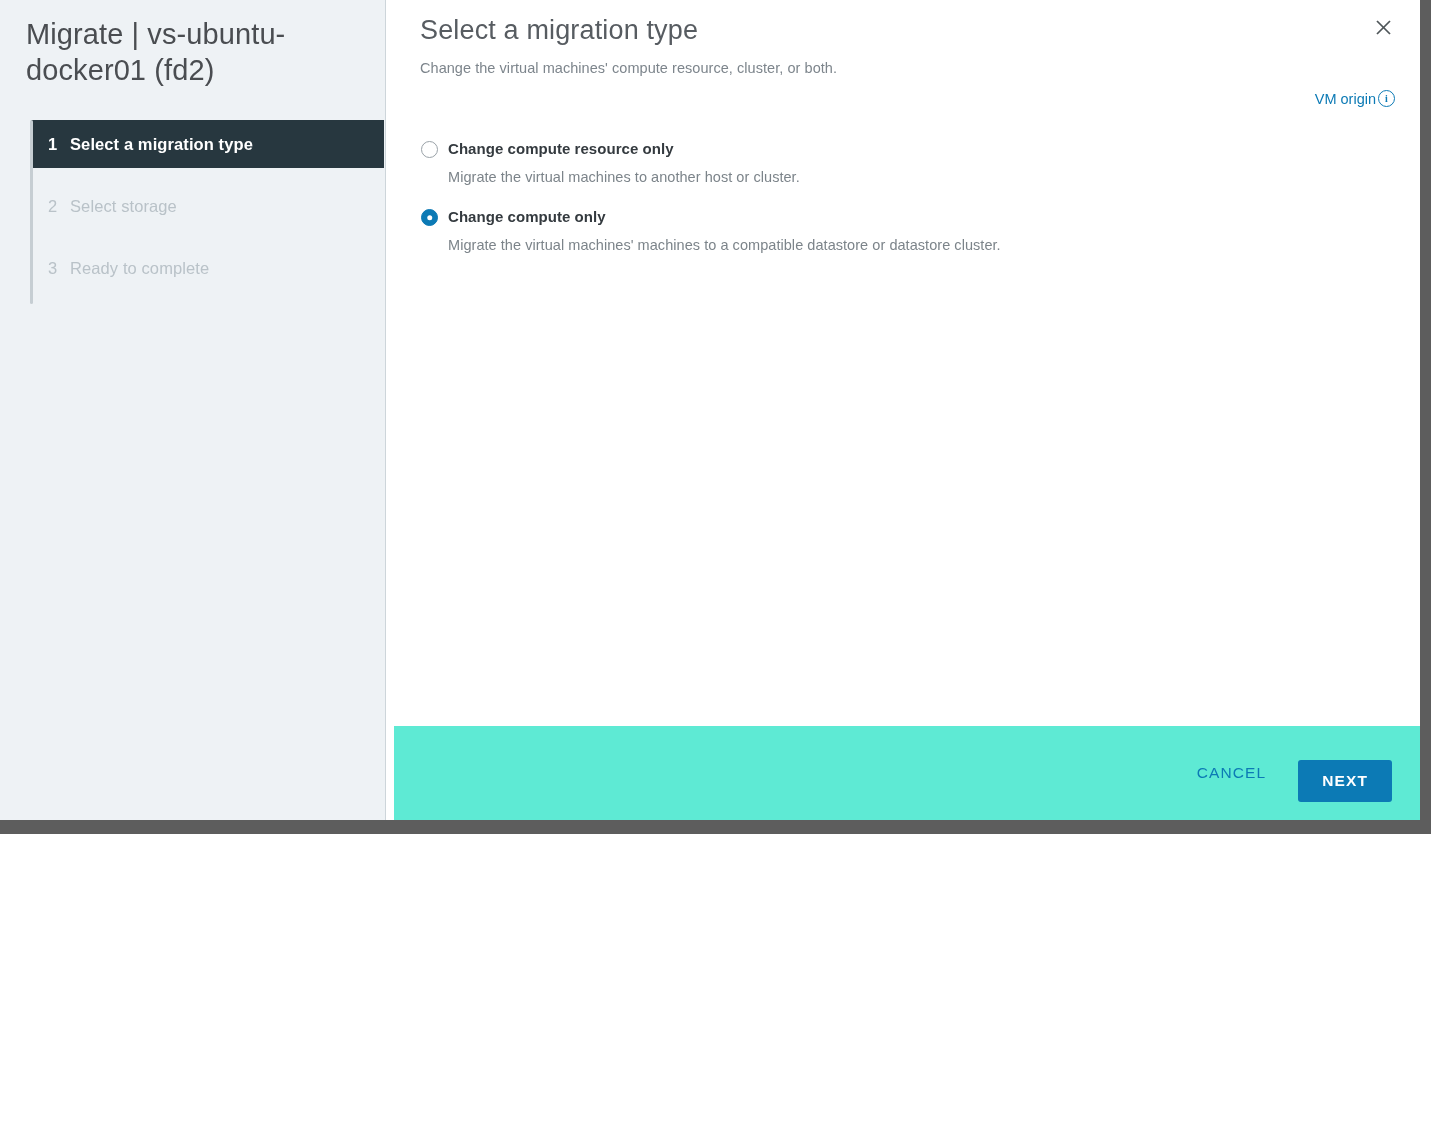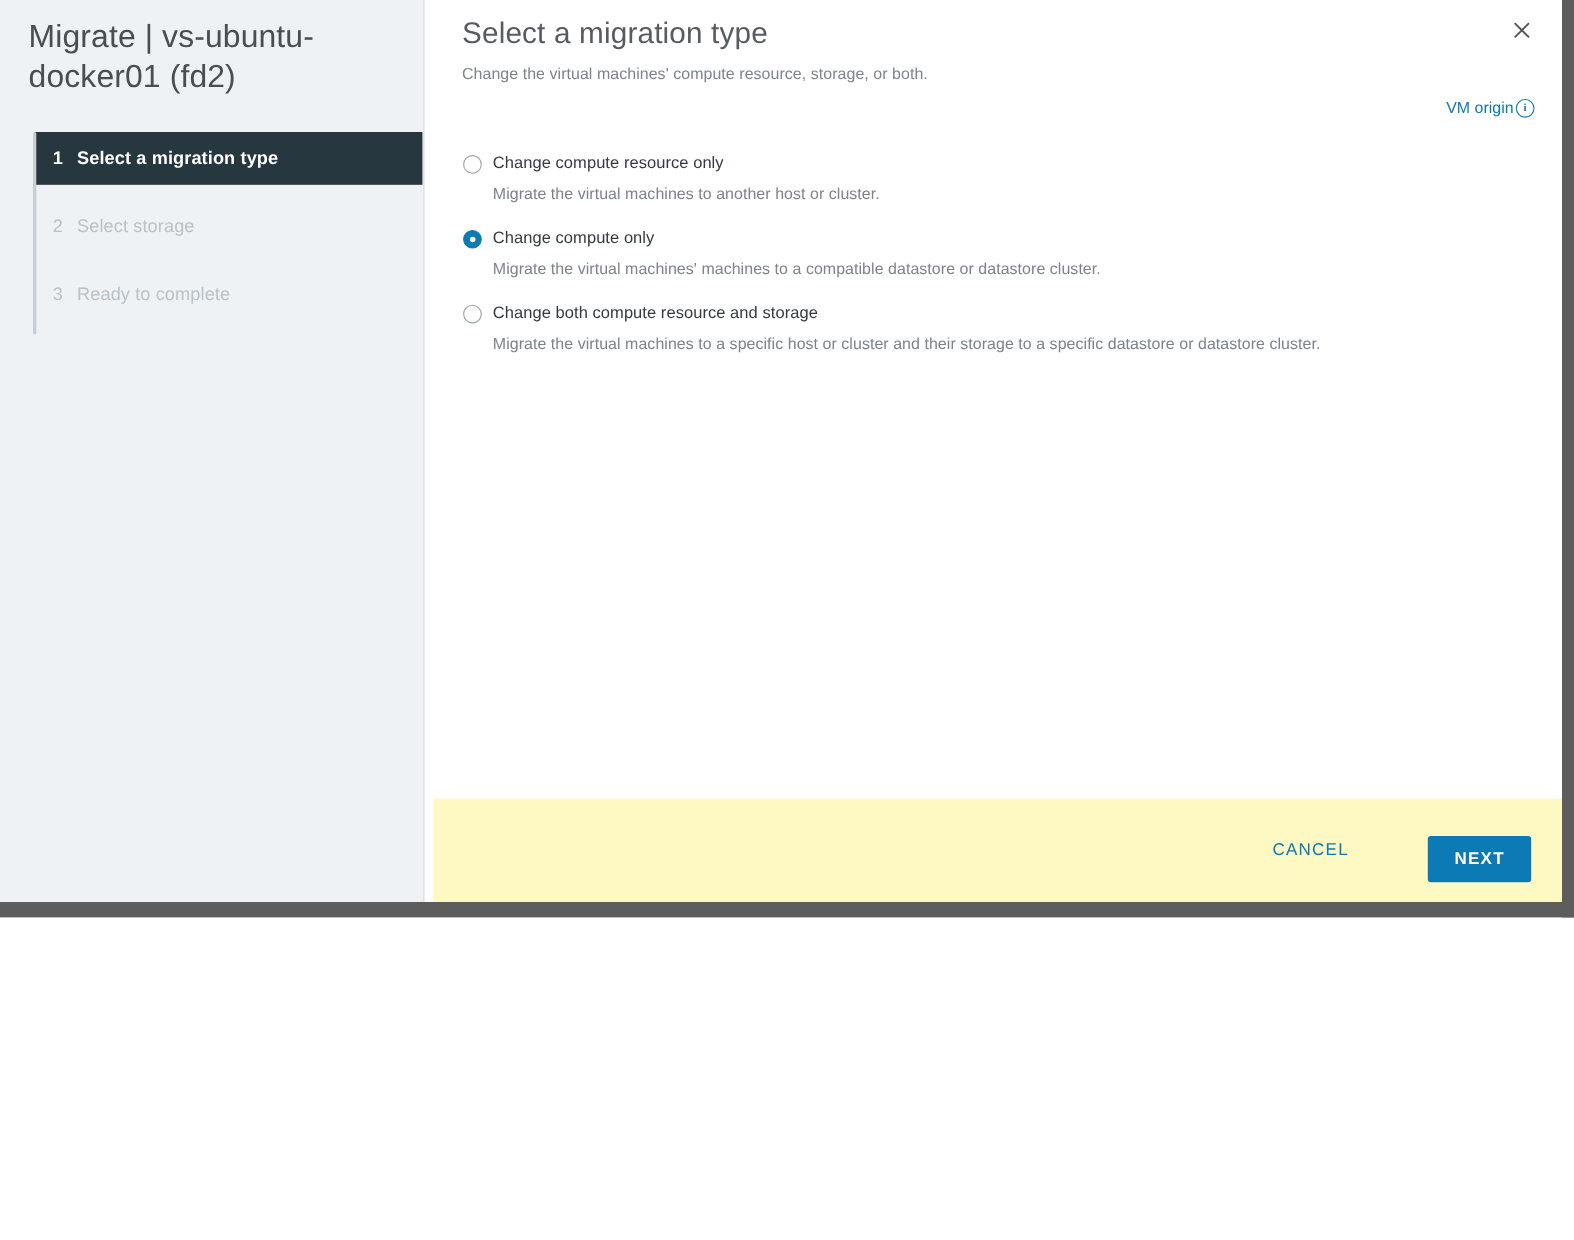--- a/index.html
+++ b/index.html
@@ -185,21 +185,21 @@
     top: 50%;
     transform: translate(-50%, -50%);
     width: 5.5px;
     height: 5.5px;
     border-radius: 50%;
     background: #ffffff;
   }
   .option-label {
     font-size: 15px;
     color: #343a3f;
-    font-weight: normal;
+    font-weight: bold;
     letter-spacing: 0.05px;
     line-height: 18px;
   }
   .option-desc {
     font-size: 14.5px;
     color: #7c848a;
     letter-spacing: 0.05px;
     margin: 10px 0 0 27px;
     line-height: 18px;
   }
@@ -211,22 +211,21 @@
     position: absolute;
     left: 8px;
     right: 0;
     bottom: 0;
     height: 94px;
     display: flex;
     align-items: center;
     justify-content: flex-end;
     padding-right: 28px;
     box-sizing: border-box;
-    background: #fef9c3;
-    gap: 40px;
+    background: #5eead4;
   }
   #cancel-button {
     background: transparent;
     border: none;
     color: #0c7ab5;
     font-family: "Liberation Sans", sans-serif;
     font-size: 15.5px;
     letter-spacing: 1.1px;
     padding: 10px 16px;
     cursor: pointer;
@@ -276,21 +275,21 @@
         <span class="step-num">3</span>
         <span class="step-label">Ready to complete</span>
       </div>
     </div>
   </aside>
 
   <section id="wizard-main">
 
     <div id="main-header">
       <h2 id="page-heading">Select a migration type</h2>
-      <p id="page-subheading">Change the virtual machines' compute resource, storage, or both.</p>
+      <p id="page-subheading">Change the virtual machines' compute resource, cluster, or both.</p>
 
       <div id="close-button">
         <svg width="17" height="17" viewBox="0 0 17 17">
           <line x1="2" y1="2" x2="15" y2="15" stroke="#4f5659" stroke-width="1.7"></line>
           <line x1="15" y1="2" x2="2" y2="15" stroke="#4f5659" stroke-width="1.7"></line>
         </svg>
       </div>
     </div>
 
     <div id="vm-origin-row">
@@ -309,27 +308,20 @@
       </div>
 
       <div class="option-block">
         <div class="option-row">
           <span class="radio checked"></span>
           <span class="option-label">Change compute only</span>
         </div>
         <div class="option-desc">Migrate the virtual machines' machines to a compatible datastore or datastore cluster.</div>
       </div>
 
-      <div class="option-block">
-        <div class="option-row">
-          <span class="radio"></span>
-          <span class="option-label">Change both compute resource and storage</span>
-        </div>
-        <div class="option-desc">Migrate the virtual machines to a specific host or cluster and their storage to a specific datastore or datastore cluster.</div>
-      </div>
 
 
     </div>
 
     <div id="wizard-footer">
       <button id="cancel-button">CANCEL</button>
       <button id="next-button">NEXT</button>
     </div>
 
   </section>

